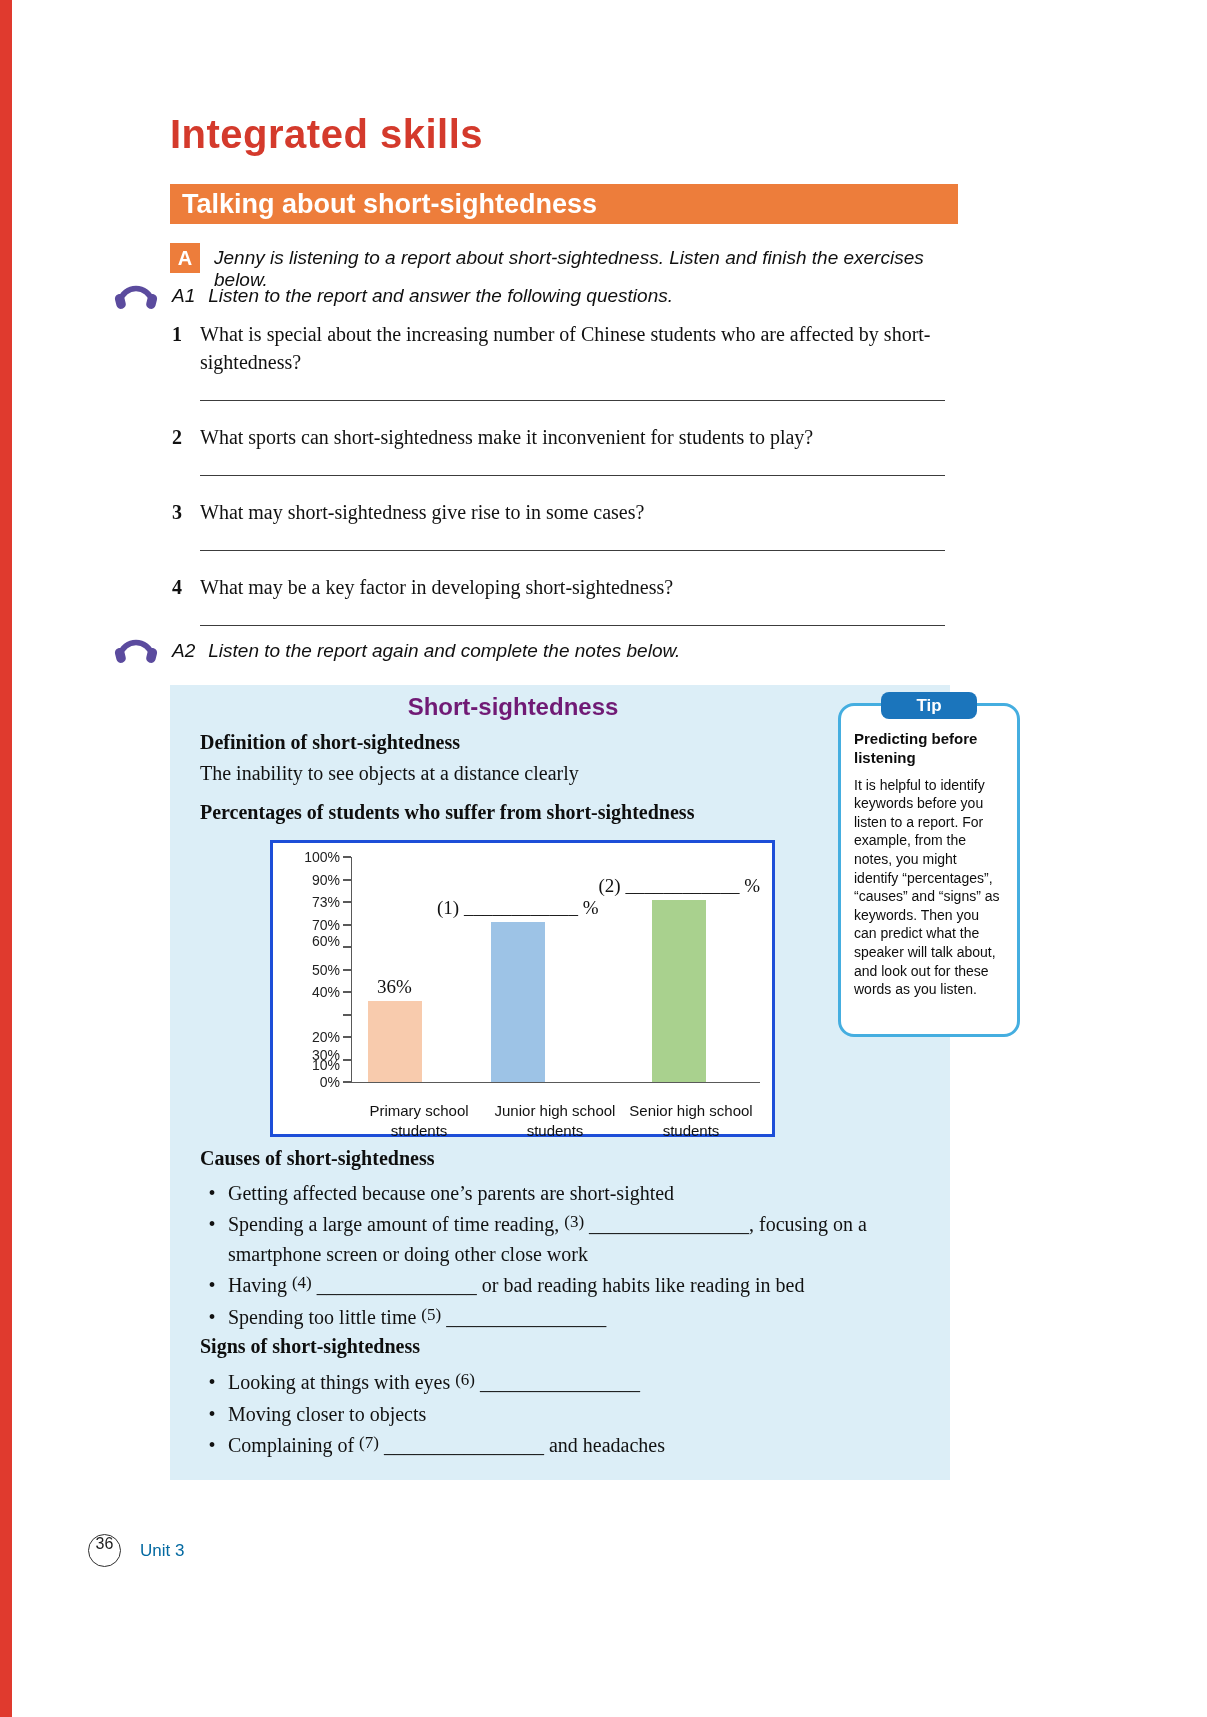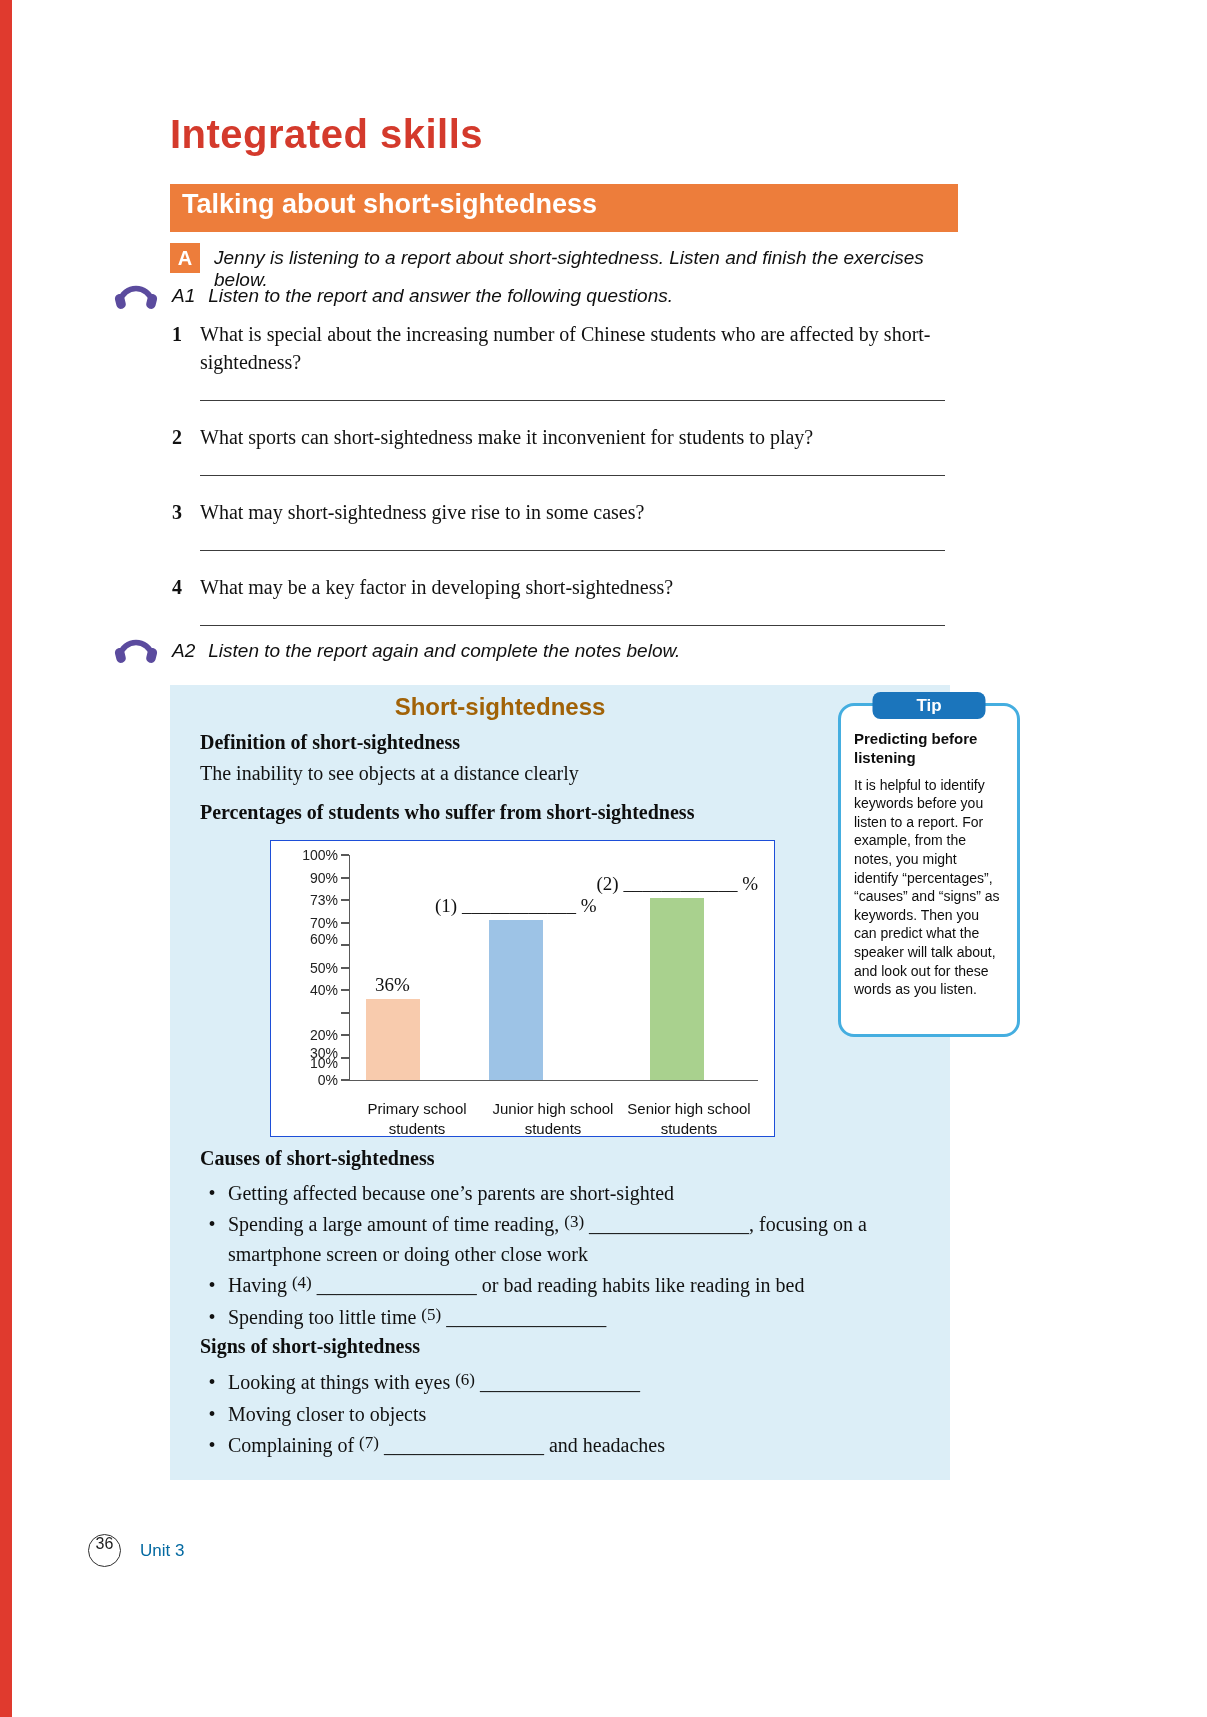--- a/index.html
+++ b/index.html
@@ -3,21 +3,21 @@
 <meta charset="utf-8">
 <style>
   html,body{margin:0;padding:0;background:#ffffff;}
   .page{position:relative;width:1207px;height:1717px;background:#ffffff;overflow:hidden;
         font-family:"Liberation Serif",serif;color:#111;}
   .red-strip{position:absolute;left:0;top:0;bottom:0;width:12px;background:#e03a2e;}
 
   .page-title{position:absolute;left:170px;top:112px;margin:0;
               font:bold 40px "Liberation Sans",sans-serif;color:#d43a2c;letter-spacing:0.5px;}
 
-  .banner{position:absolute;left:170px;top:184px;width:788px;height:48px;background:#ed7d3b;
+  .banner{position:absolute;left:170px;top:184px;width:788px;height:40px;background:#ed7d3b;
           color:#ffffff;font:bold 27px "Liberation Sans",sans-serif;line-height:40px;padding-left:12px;
           box-sizing:border-box;}
 
   .intro-row{position:absolute;left:170px;top:243px;width:790px;display:flex;gap:14px;align-items:flex-start;}
   .a-badge{flex:none;width:30px;height:30px;background:#ed7d3b;color:#fff;
            font:bold 20px "Liberation Sans",sans-serif;text-align:center;line-height:30px;}
   .intro-text{font:italic 19px "Liberation Sans",sans-serif;padding-top:4px;color:#101010;}
 
   .hp-icon{position:absolute;width:46px;height:42px;}
   .hp1{left:113px;top:270px;}
@@ -28,30 +28,30 @@
   .a2-line{left:172px;top:640px;}
 
   .questions{position:absolute;left:172px;top:320px;width:775px;}
   .q-row{display:flex;gap:6px;font:20px "Liberation Serif",serif;line-height:1.4;}
   .q-num{flex:none;width:22px;font-weight:bold;}
   .q-text{flex:1;}
   .q-blank{height:0;border-bottom:1.4px solid #3c3c3c;margin:24px 2px 22px 28px;}
 
   .notes-panel{position:absolute;left:170px;top:685px;width:780px;height:795px;background:#dceef7;}
   .notes-title{position:absolute;left:0;top:8px;width:660px;text-align:center;
-               font:bold 24px "Liberation Sans",sans-serif;color:#a16207;}
+               font:bold 24px "Liberation Sans",sans-serif;color:#701a75;padding-left:13px;}
   .notes-h{position:absolute;left:30px;font:bold 20px "Liberation Serif",serif;color:#0e0e0e;}
   .def-heading{top:46px;}
   .def-text{position:absolute;left:30px;top:77px;font:20px "Liberation Serif",serif;}
   .perc-heading{top:116px;}
   .causes-heading{top:462px;}
   .signs-heading{top:650px;}
 
   .chart-box{position:absolute;left:100px;top:155px;width:505px;height:297px;background:#ffffff;
-             border:1px solid #1d4ed8;box-sizing:border-box;}
+             border:3px solid #1d4ed8;box-sizing:border-box;}
   .plot{position:absolute;left:78px;top:14px;width:408px;height:225px;
         border-left:1.5px solid #595959;border-bottom:1.5px solid #595959;}
   .ytick-label{position:absolute;right:calc(100% + 12px);transform:translateY(-50%);
                font:14px "Liberation Sans",sans-serif;color:#222;white-space:nowrap;}
   .tick{position:absolute;left:-9px;width:8px;height:2px;background:#595959;}
   .bars{position:absolute;left:0;top:0;width:100%;height:100%;display:flex;}
   .bar-group{flex:1;display:flex;flex-direction:column;align-items:center;justify-content:flex-end;}
   .bar-label{font:19px "Liberation Serif",serif;color:#111;white-space:nowrap;margin-bottom:3px;}
   .bar{width:54px;}
   .x-labels{position:absolute;left:78px;top:248px;width:408px;display:flex;}
@@ -64,21 +64,21 @@
   .signs-list{top:683px;}
   .bullet{display:flex;gap:4px;font:20px "Liberation Serif",serif;line-height:29px;margin-bottom:2px;}
   .dot{flex:none;width:24px;text-align:center;}
   .bullet-text{flex:1;}
   .sup{font-size:17px;position:relative;top:-4px;}
 
   .tip-box{position:absolute;left:838px;top:703px;width:182px;min-height:334px;background:#ffffff;
            border:3.5px solid #45aee0;border-radius:16px;box-sizing:border-box;
            padding:24px 13px 12px 13px;z-index:5;}
   .tip-tab{position:absolute;top:-14px;left:50%;transform:translateX(-50%);
-           width:113px;height:27px;background:#1b75bc;border-radius:8px;color:#fff;
+           width:96px;height:27px;background:#1b75bc;border-radius:8px;color:#fff;
            font:bold 17px "Liberation Sans",sans-serif;text-align:center;line-height:27px;}
   .tip-title{font:bold 15px "Liberation Sans",sans-serif;line-height:1.25;margin-bottom:8px;color:#0d0d0d;}
   .tip-body{font:14px "Liberation Sans",sans-serif;line-height:1.33;color:#0d0d0d;}
 
   .page-circle{position:absolute;left:88px;top:1534px;width:33px;height:33px;border:1.6px solid #2e2e2e;
                border-radius:50%;text-align:center;line-height:33px;
                font:16px "Liberation Sans",sans-serif;color:#1d1d1d;box-sizing:border-box;}
   .unit-label{position:absolute;left:140px;top:1541px;font:17px "Liberation Sans",sans-serif;color:#0369a1;}
 </style>
 </head>

